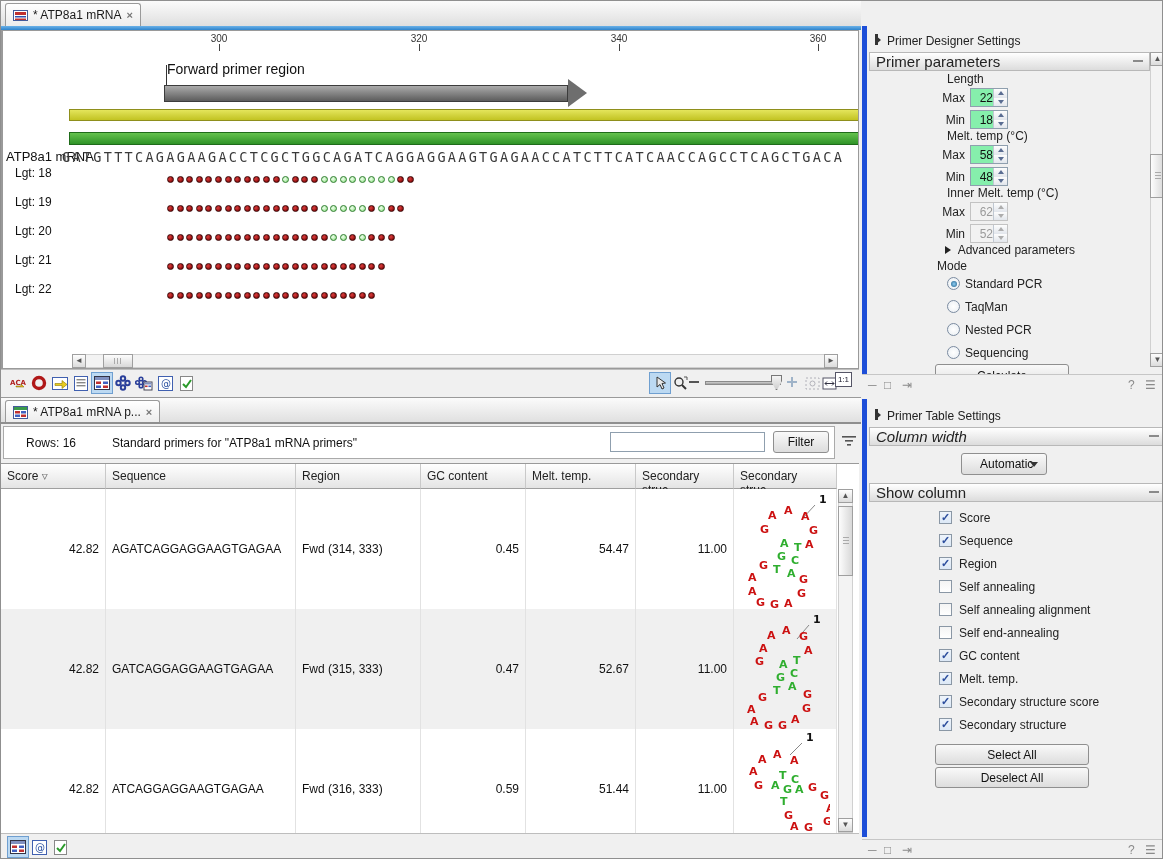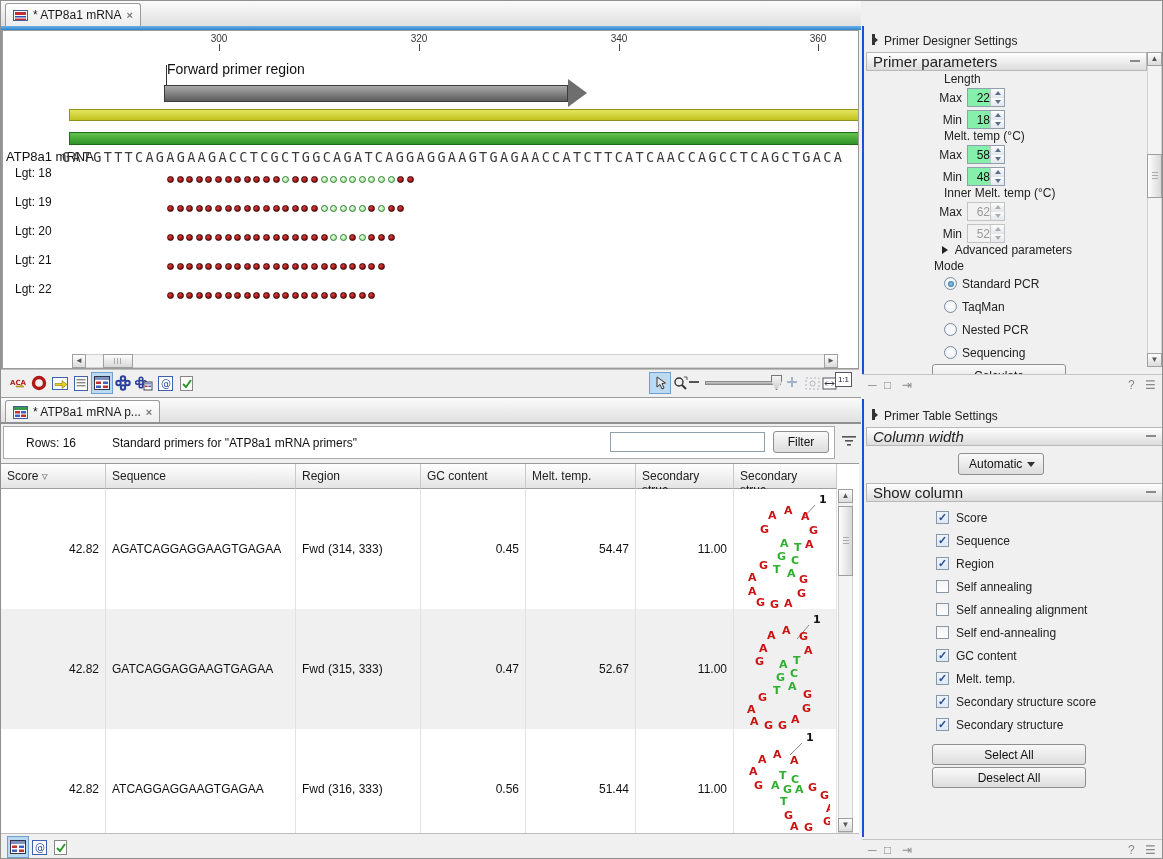--- a/index.html
+++ b/index.html
@@ -5,21 +5,21 @@
   html,body{margin:0;padding:0;background:#d4d0c8;font-family:"Liberation Sans",sans-serif;}
   #app{position:relative;width:1163px;height:859px;background:#f0f0f0;border:1px solid #8f8f8f;box-sizing:border-box;overflow:hidden;}
   .abs{position:absolute;}
   
   .tabstrip{position:absolute;left:0;width:860px;height:25px;background:linear-gradient(#fbfbfb,#dfdfdf);border-bottom:1px solid #b5b5b5;}
   .tab{position:absolute;top:2px;left:4px;height:22px;background:linear-gradient(#ffffff,#ececec);border:1px solid #9a9a9a;border-bottom:none;border-radius:3px 3px 0 0;display:flex;align-items:center;padding:0 7px;font-size:12px;color:#1a1a1a;gap:5px;}
   .tab .close{color:#777;font-size:11px;font-weight:bold;cursor:pointer;}
   .focusline{position:absolute;left:0;width:860px;height:4px;background:linear-gradient(#6ab1e8,#2f84cc);}
   
   .whitepanel{position:absolute;background:#ffffff;border:1px solid #9a9a9a;box-sizing:border-box;overflow:hidden;}
-  .settings{position:absolute;left:861px;width:302px;background:#f0f0f0;box-sizing:border-box;border-left:2px solid #1d4ed8;overflow:hidden;}
+  .settings{position:absolute;left:861px;width:302px;background:#f0f0f0;box-sizing:border-box;border-left:5px solid #1d4ed8;overflow:hidden;}
   .sett-header{position:absolute;left:0;width:100%;height:22px;display:flex;align-items:center;gap:6px;font-size:12px;color:#222;padding-left:8px;box-sizing:border-box;}
   .hbar{display:inline-block;width:3px;height:11px;background:#333;}
   .htri{display:inline-block;width:0;height:0;border-left:6px solid #333;border-top:5px solid transparent;border-bottom:5px solid transparent;margin-left:-3px;}
   .group-hd{position:absolute;height:19px;background:linear-gradient(#ffffff,#dcdcdc);border:1px solid #b8b8b8;box-sizing:border-box;font-size:15px;color:#222;display:flex;align-items:center;padding-left:6px;}
   .group-hd .mini{position:absolute;right:6px;top:7px;width:10px;height:2px;background:#8a8a8a;}
   .fieldlabel{position:absolute;font-size:12px;color:#222;}
   .spinbox{position:absolute;width:38px;height:19px;border:1px solid #8f9fae;background:#86efac;box-sizing:border-box;font-size:12px;}
   .spinbox .val{position:absolute;left:0;top:2px;width:22px;text-align:right;color:#111;}
   .spinbox.dis{background:#f2f2f2;border-color:#c3c3c3;}
   .spinbox.dis .val{color:#9a9a9a;}
@@ -457,21 +457,21 @@
               <text x="51" y="114" font-size="11" font-weight="bold" fill="#cc1111">A</text>
               <text x="62" y="103" font-size="11" font-weight="bold" fill="#cc1111">G</text>
               <text x="63" y="89" font-size="11" font-weight="bold" fill="#cc1111">G</text>
             </svg>
           </div>
         </div>
         <div class="trow" style="top: 240px; background: rgb(255, 255, 255);">
           <div class="td num" style="left: 0px; top: 0px; width: 105px; height: 120px;">42.82</div>
           <div class="td" style="left: 105px; top: 0px; width: 190px; height: 120px;">ATCAGGAGGAAGTGAGAA</div>
           <div class="td" style="left: 295px; top: 0px; width: 125px; height: 120px;">Fwd  (316, 333)</div>
-          <div class="td num" style="left: 420px; top: 0px; width: 105px; height: 120px;">0.56</div>
+          <div class="td num" style="left: 420px; top: 0px; width: 105px; height: 120px;">0.59</div>
           <div class="td num" style="left: 525px; top: 0px; width: 110px; height: 120px;">51.44</div>
           <div class="td num" style="left: 635px; top: 0px; width: 98px; height: 120px;">11.00</div>
           <div class="td" style="left: 733px; top: 0px; width: 103px; height: 120px;">
             <svg width="100" height="120">
               <line x1="62" y1="14" x2="50" y2="26" stroke="#888"></line>
               <text x="66" y="12" font-size="11" font-weight="bold" fill="#111">1</text>
               <text x="18" y="34" font-size="11" font-weight="bold" fill="#cc1111">A</text>
               <text x="33" y="29" font-size="11" font-weight="bold" fill="#cc1111">A</text>
               <text x="50" y="35" font-size="11" font-weight="bold" fill="#cc1111">A</text>
               <text x="9" y="46" font-size="11" font-weight="bold" fill="#cc1111">A</text>
@@ -531,21 +531,21 @@
 
   <div class="settings" style="top:398px;height:438px;">
     <div class="sett-header" style="top:6px;">
       <span><span class="hbar"></span><span class="htri"></span></span>
       <span>Primer Table Settings</span>
     </div>
     <div class="group-hd" style="left:2px;top:28px;width:297px;font-style:italic;">
       <span>Column width</span>
       <span class="mini"></span>
     </div>
-    <div class="btn" style="left:94px;top:54px;width:86px;height:22px;padding-top:3px;text-align:left;padding-left:10px;">
+    <div class="btn" style="left:94px;top:54px;width:86px;height:22px;padding-top:3px;text-align:left;padding-left:18px;">
       <span>Automatic</span>
       <span style="position:absolute;right:8px;top:8px;width:0;height:0;border-top:5px solid #333;border-left:4px solid transparent;border-right:4px solid transparent;"></span>
     </div>
     <div class="group-hd" style="left:2px;top:84px;width:297px;">
       <span>Show column</span>
       <span class="mini"></span>
     </div>
     <div id="pts-checks">
         <div class="check" style="left: 72px; top: 112px; background: linear-gradient(rgb(238, 244, 251), rgb(220, 232, 246));">✓</div>
         <div class="fieldlabel" style="left: 92px; top: 112px;">Score</div>

